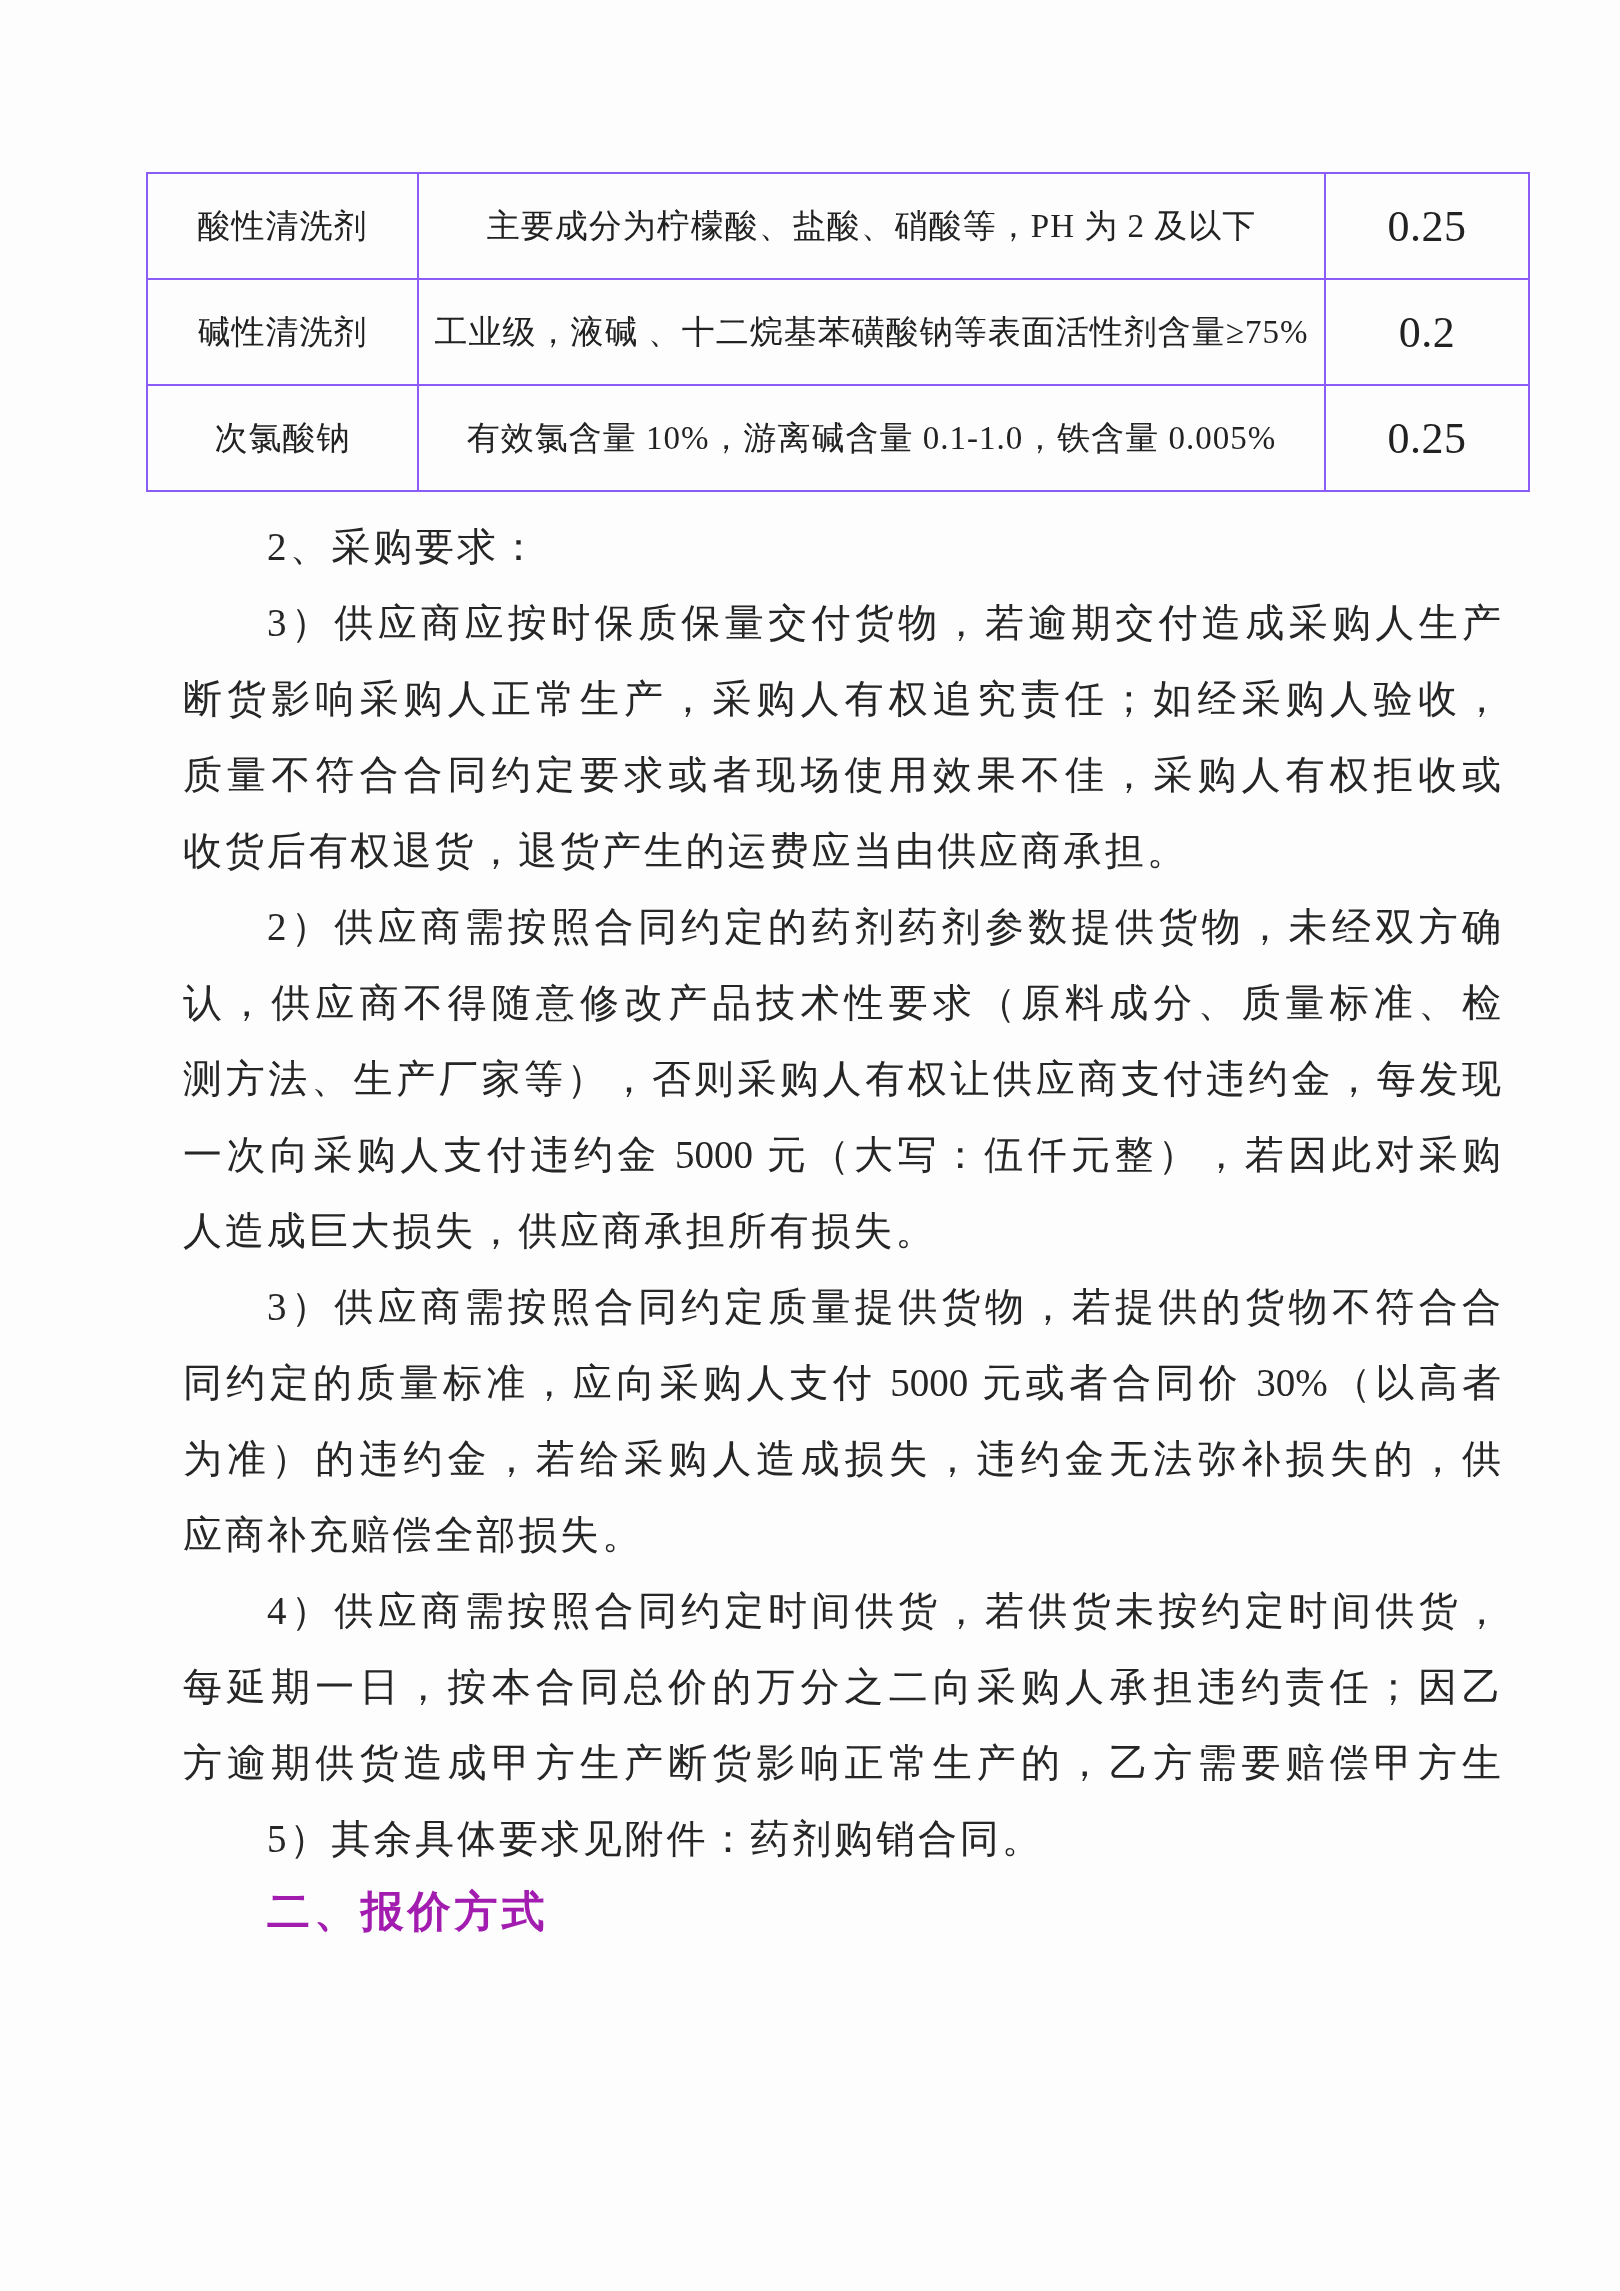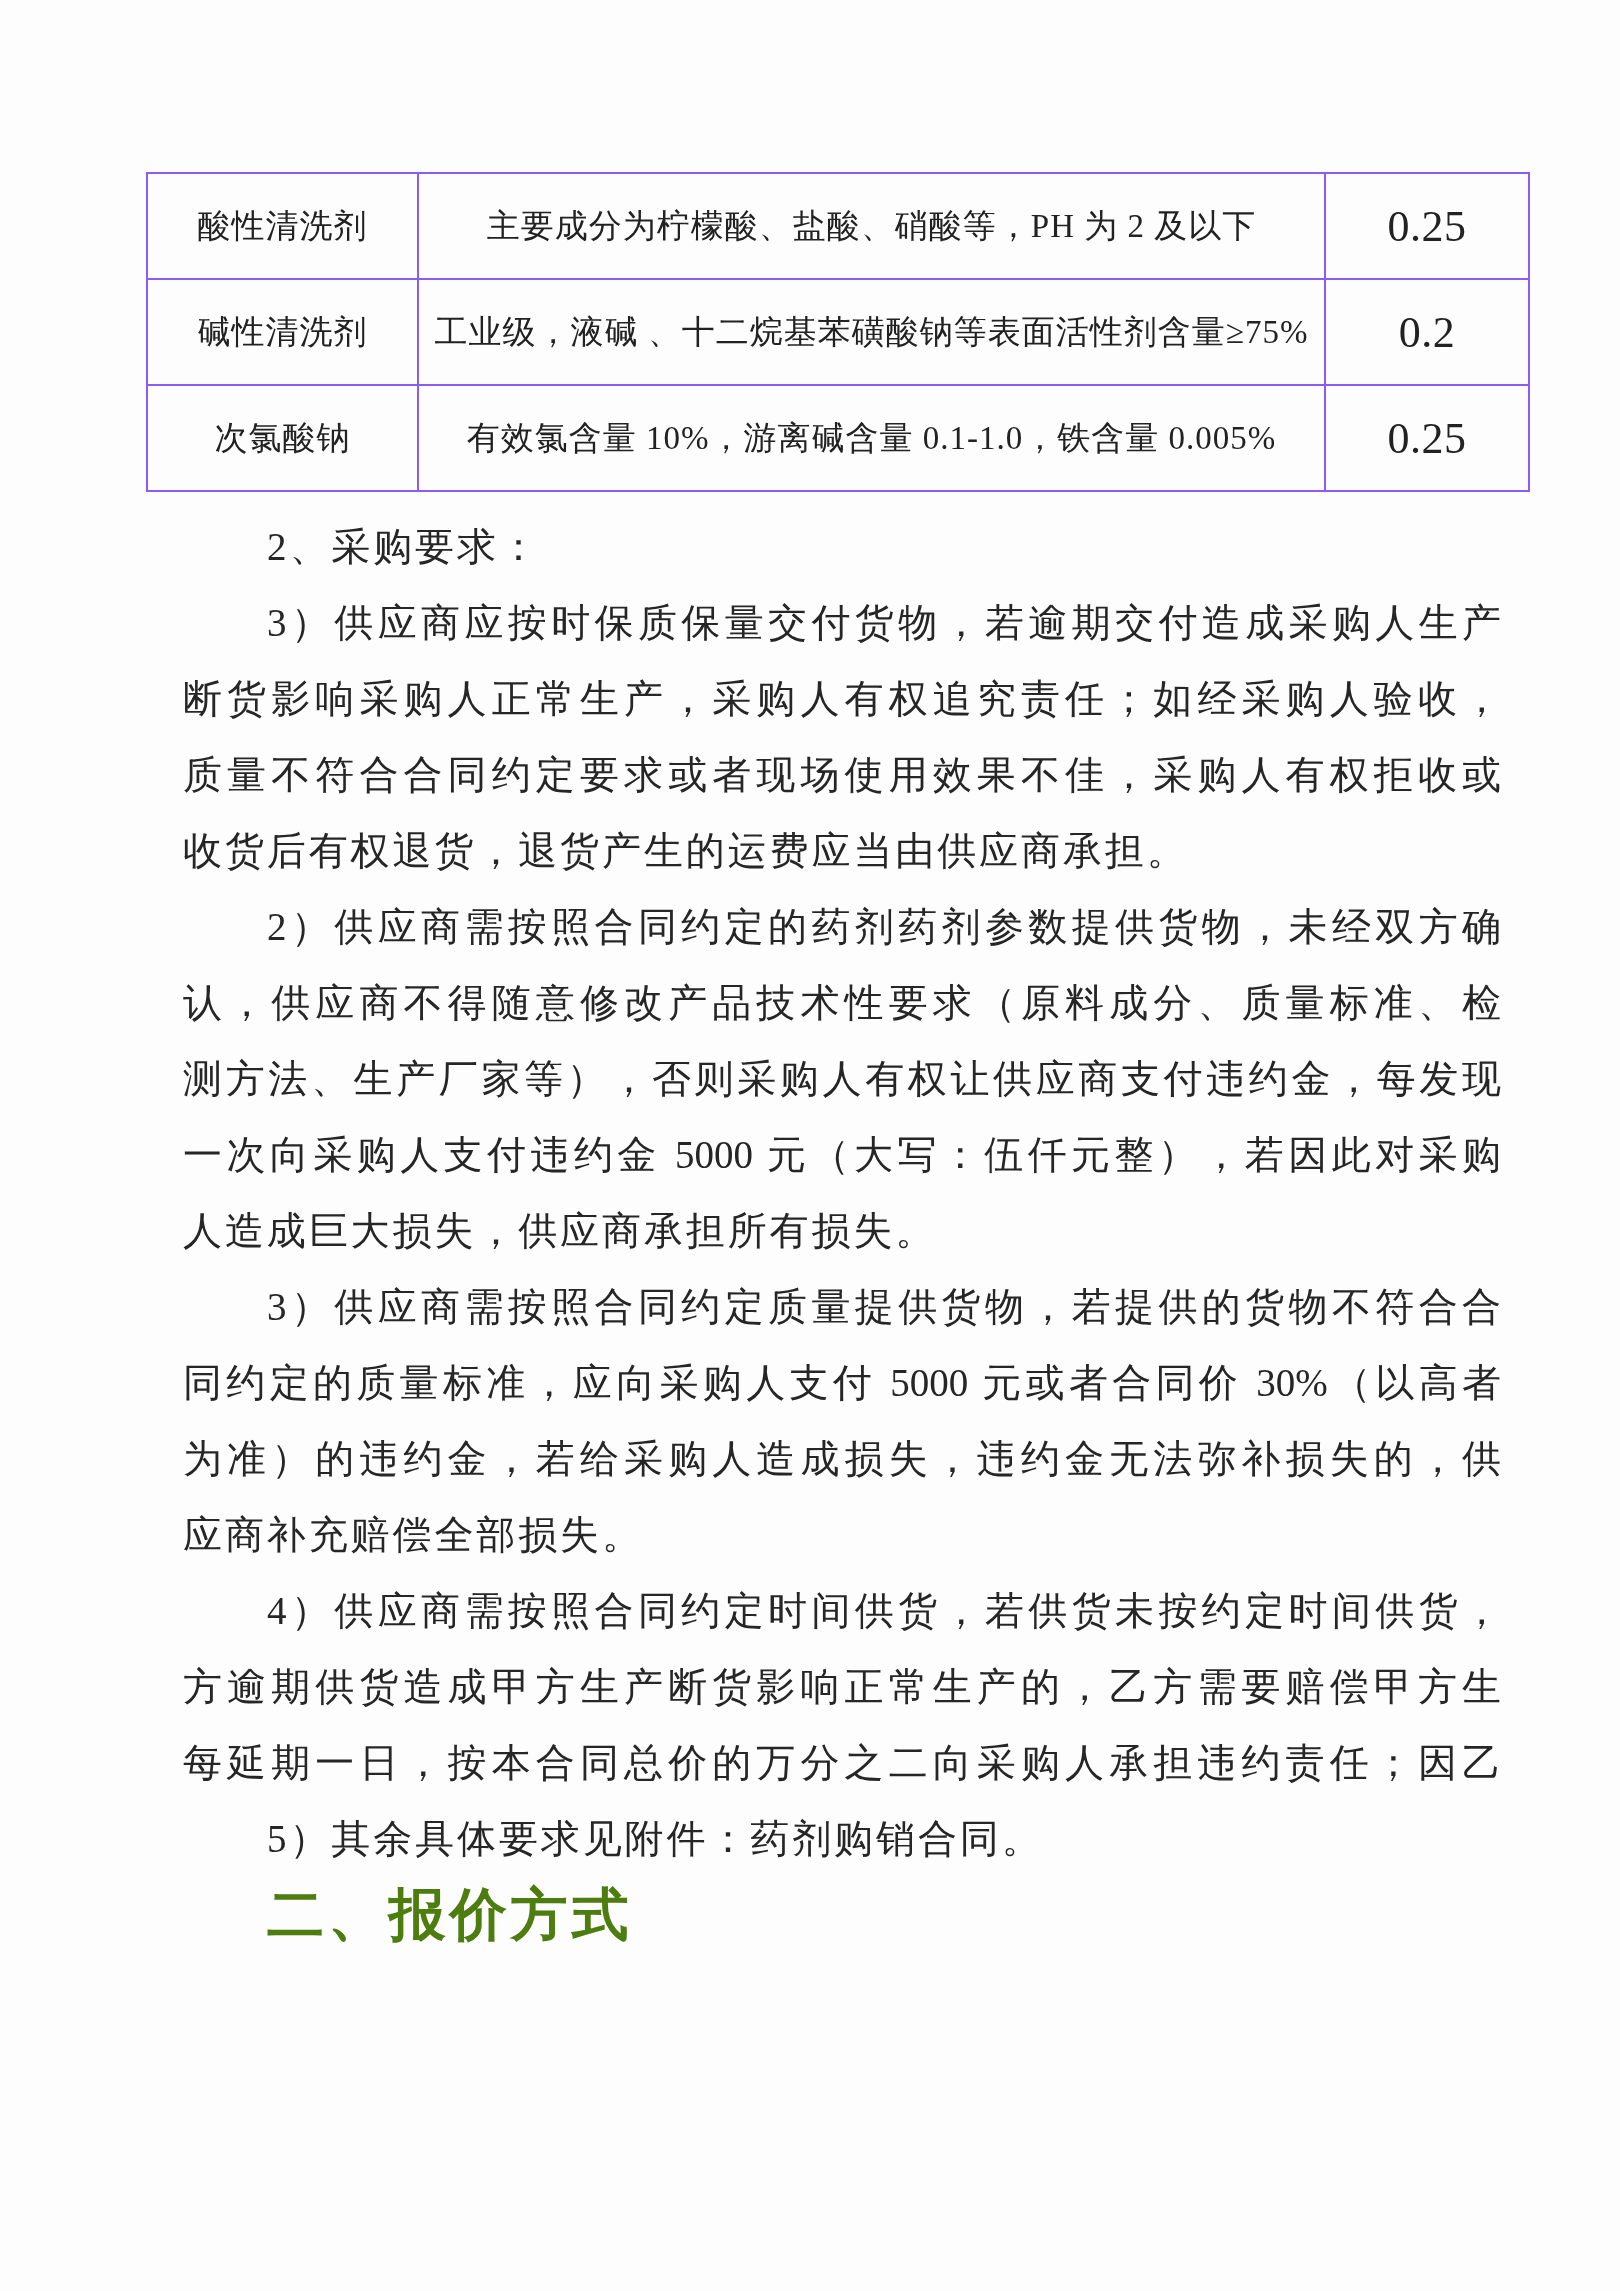--- a/index.html
+++ b/index.html
@@ -61,25 +61,25 @@
     white-space: normal;
     text-align: justify;
     text-align-last: justify;
     text-justify: inter-character;
     overflow: hidden;
   }
   .ln.indent {
     padding-left: 84px;
   }
   .ln.h2 {
-    font-family: Liberation Serif, serif;
+    font-family: Liberation Mono, monospace;
     font-weight: bold;
-    font-size: 57px;
+    font-size: 43px;
     letter-spacing: 3.9px;
-    color: #4d7c0f;
+    color: #a21caf;
   }
 </style>
 </head>
 <body>
 
 <div class="page">
 
   <table class="spec-table">
     <colgroup>
       <col style="width:271px">
@@ -119,22 +119,22 @@
     <div class="ln fill">测方法、生产厂家等），否则采购人有权让供应商支付违约金，每发现</div>
     <div class="ln fill">一次向采购人支付违约金 5000 元（大写：伍仟元整），若因此对采购</div>
     <div class="ln">人造成巨大损失，供应商承担所有损失。</div>
 
     <div class="ln indent fill">3）供应商需按照合同约定质量提供货物，若提供的货物不符合合</div>
     <div class="ln fill">同约定的质量标准，应向采购人支付 5000 元或者合同价 30%（以高者</div>
     <div class="ln fill">为准）的违约金，若给采购人造成损失，违约金无法弥补损失的，供</div>
     <div class="ln">应商补充赔偿全部损失。</div>
 
     <div class="ln indent fill">4）供应商需按照合同约定时间供货，若供货未按约定时间供货，</div>
+    <div class="ln fill">每延期一日，按本合同总价的万分之二向采购人承担违约责任；因乙</div>
     <div class="ln fill">方逾期供货造成甲方生产断货影响正常生产的，乙方需要赔偿甲方生</div>
-    <div class="ln fill">每延期一日，按本合同总价的万分之二向采购人承担违约责任；因乙</div>
 
     <div class="ln indent">5）其余具体要求见附件：药剂购销合同。</div>
 
     <div class="ln indent h2">二、报价方式</div>
 
   </div>
 
 </div>
 
 

